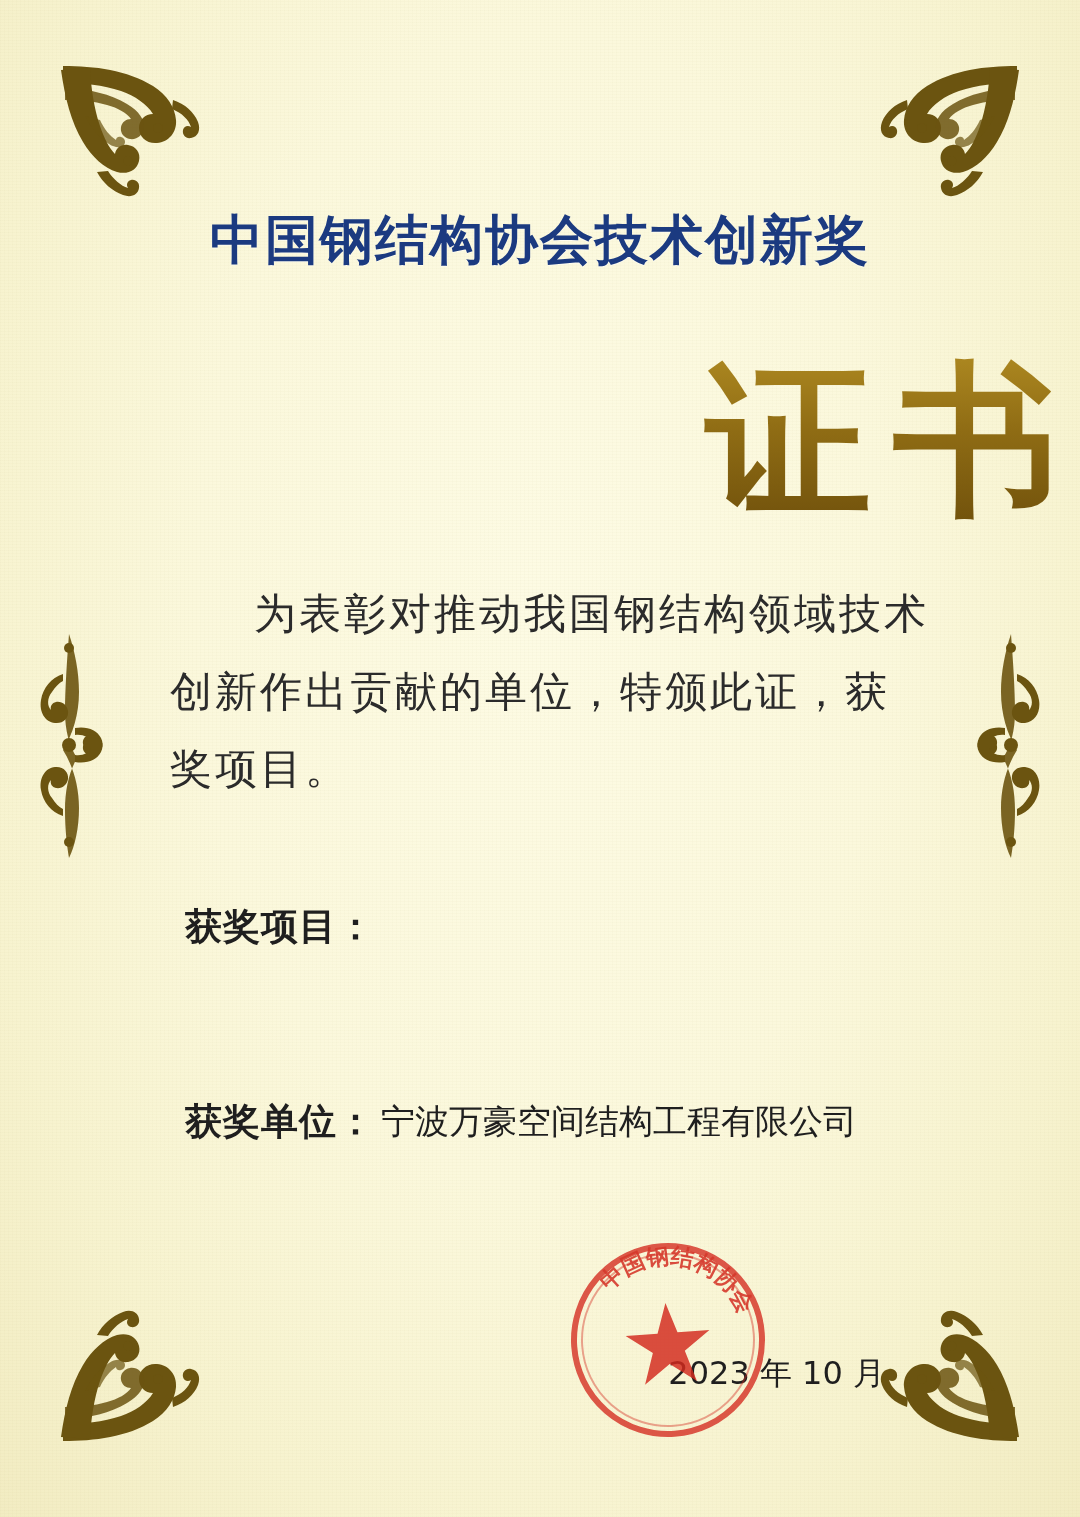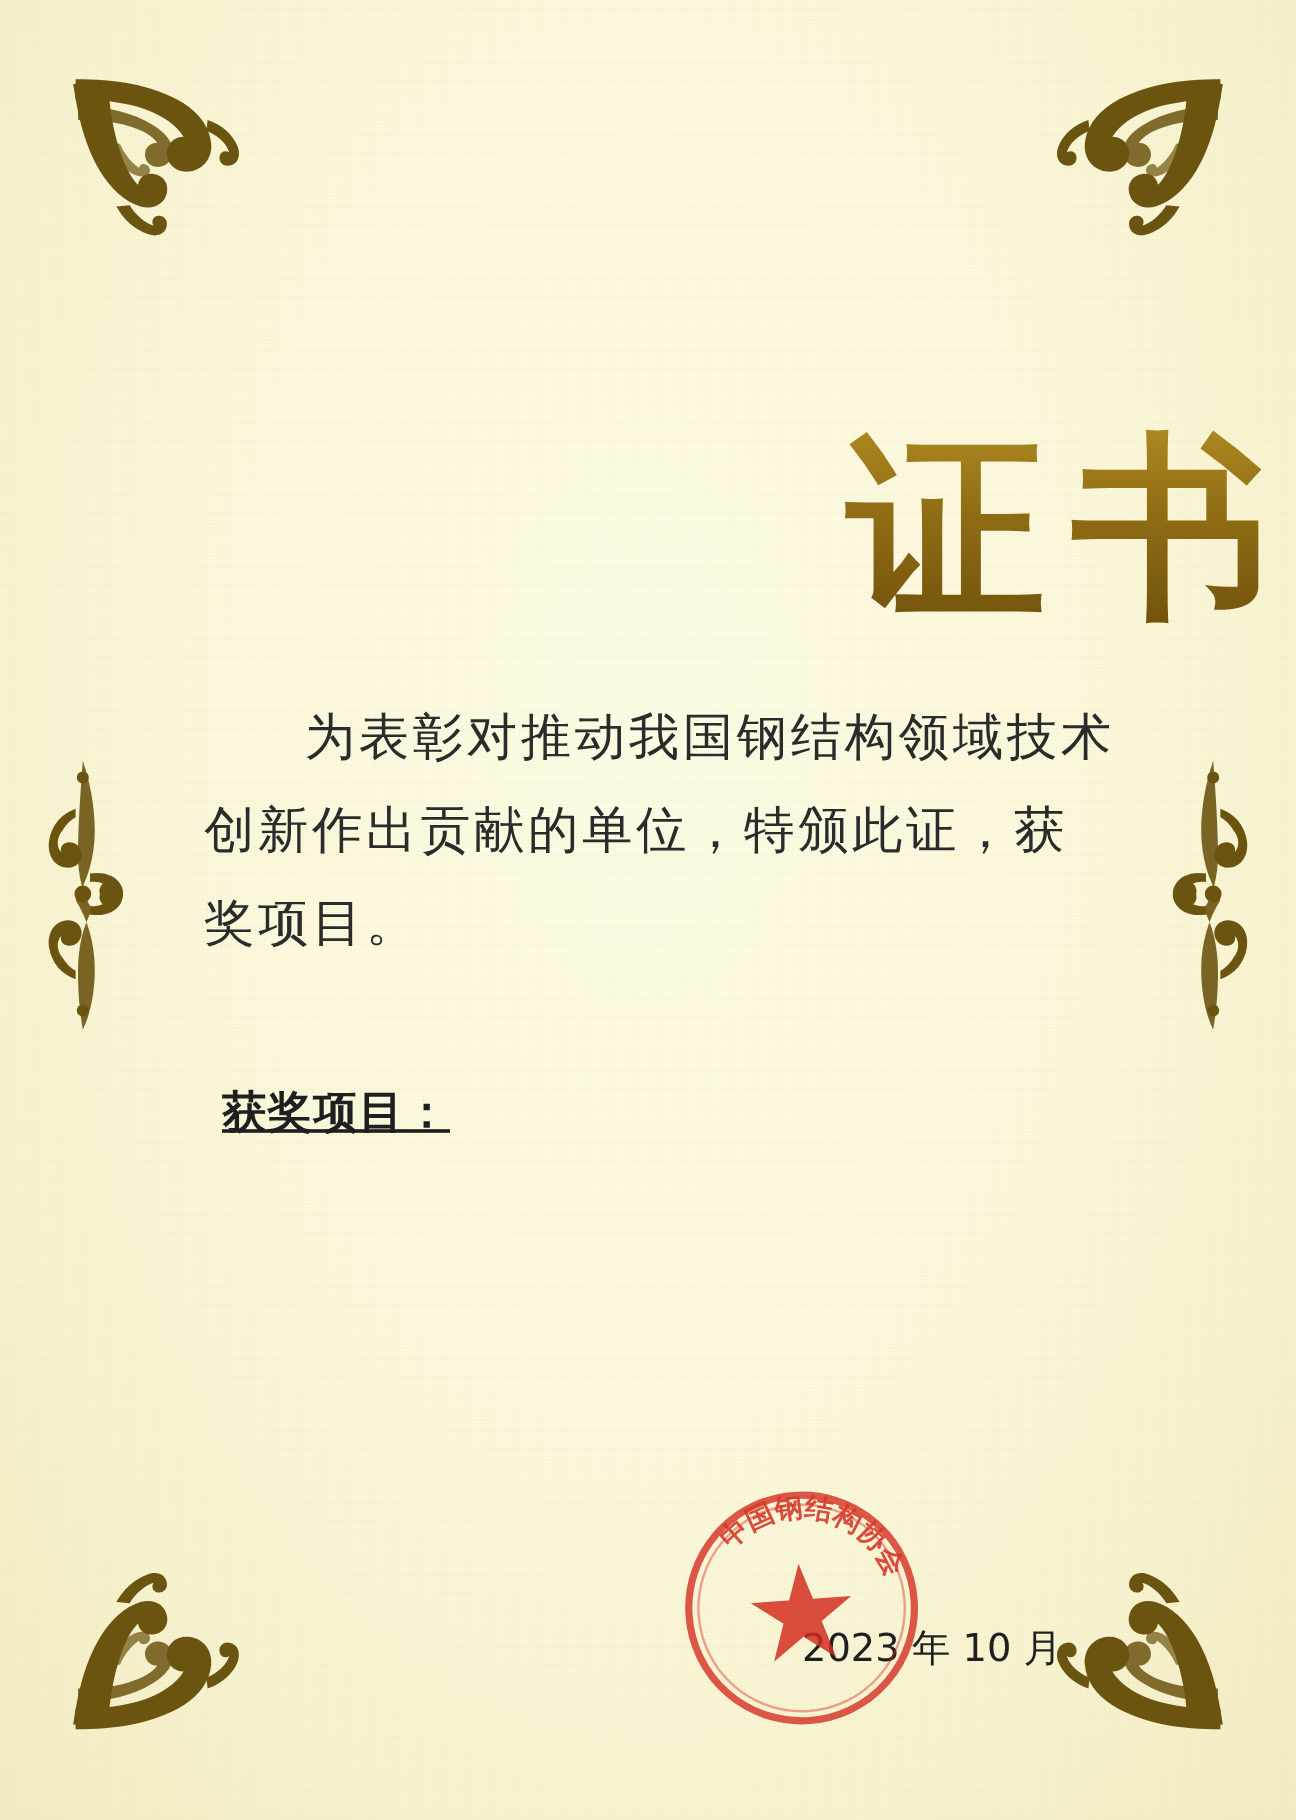--- a/index.html
+++ b/index.html
@@ -87,21 +87,21 @@
     color: #2b2b2b;
     letter-spacing: 3px;
     text-indent: 84px;
   }
   .field-block {
     position: absolute;
     left: 185px;
     width: 800px;
     color: #1f1f1f;
   }
-  .field-project { top: 900px; text-decoration: underline; }
+  .field-project { top: 900px; }
   .field-unit    { top: 1095px; }
 
   .field-row {
     display: flex;
     align-items: flex-start;
   }
   .field-label {
     font-family: "DejaVu Sans", "Liberation Sans", sans-serif;
     font-weight: bold;
     font-size: 37px;
@@ -225,31 +225,38 @@
       <path d="M28,44 C16,48 8,58 6,70 C4,82 10,92 20,93 C28,94 34,88 33,81 C32,75 27,71 21,72 C17,73 15,76 16,80 C12,76 12,68 17,62 C20,57 24,53 28,51 Z"></path>
       <path d="M28,186 C16,182 8,172 6,160 C4,148 10,138 20,137 C28,136 34,142 33,149 C32,155 27,159 21,158 C17,157 15,154 16,150 C12,154 12,162 17,168 C20,173 24,177 28,179 Z"></path>
       <path d="M40,98 C52,96 62,100 66,108 C70,116 66,124 58,125 C52,126 47,122 48,116 C49,112 53,110 56,112 C54,107 48,104 40,105 Z"></path>
       <path d="M40,132 C52,134 62,130 66,122 C70,114 66,106 58,105 C52,104 47,108 48,114 C49,118 53,120 56,118 C54,123 48,126 40,125 Z"></path>
       <circle cx="34" cy="115" r="7"></circle>
       <circle cx="34" cy="18" r="5"></circle>
       <circle cx="34" cy="212" r="5"></circle>
     </g>
   </svg>
 
+  <div class="award-title">中国钢结构协会技术创新奖</div>
 
   <div class="big-word">证书</div>
 
   <div class="citation">为表彰对推动我国钢结构领域技术创新作出贡献的单位，特颁此证，获奖项目。</div>
 
   <div class="field-block field-project">
     <div class="field-row">
       <span class="field-label">获奖项目：</span>
     </div>
   </div>
 
+  <div class="field-block field-unit">
+    <div class="field-row">
+      <span class="field-label">获奖单位：</span>
+      <span class="field-value">宁波万豪空间结构工程有限公司</span>
+    </div>
+  </div>
 
 
   <div class="footer-right">2023 年 10 月</div>
 
   <svg class="seal" viewBox="0 0 206 206">
     <defs>
       <path id="sealRing" d="M103,103 m-76,0 a76,76 0 1,1 152,0 a76,76 0 1,1 -152,0"></path>
     </defs>
     <circle cx="103" cy="103" r="94" fill="none" stroke="#d32a1e" stroke-width="6" opacity="0.85"></circle>
     <circle cx="103" cy="103" r="86" fill="none" stroke="#d32a1e" stroke-width="2" opacity="0.45"></circle>

